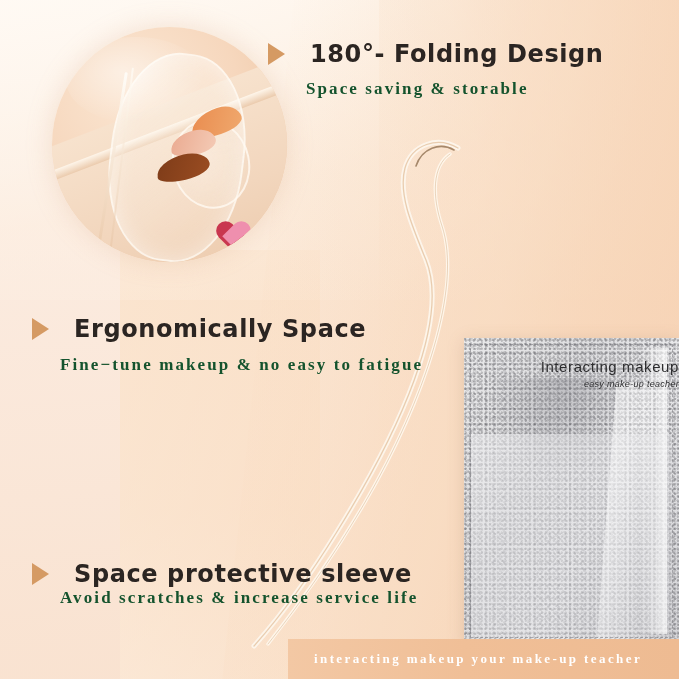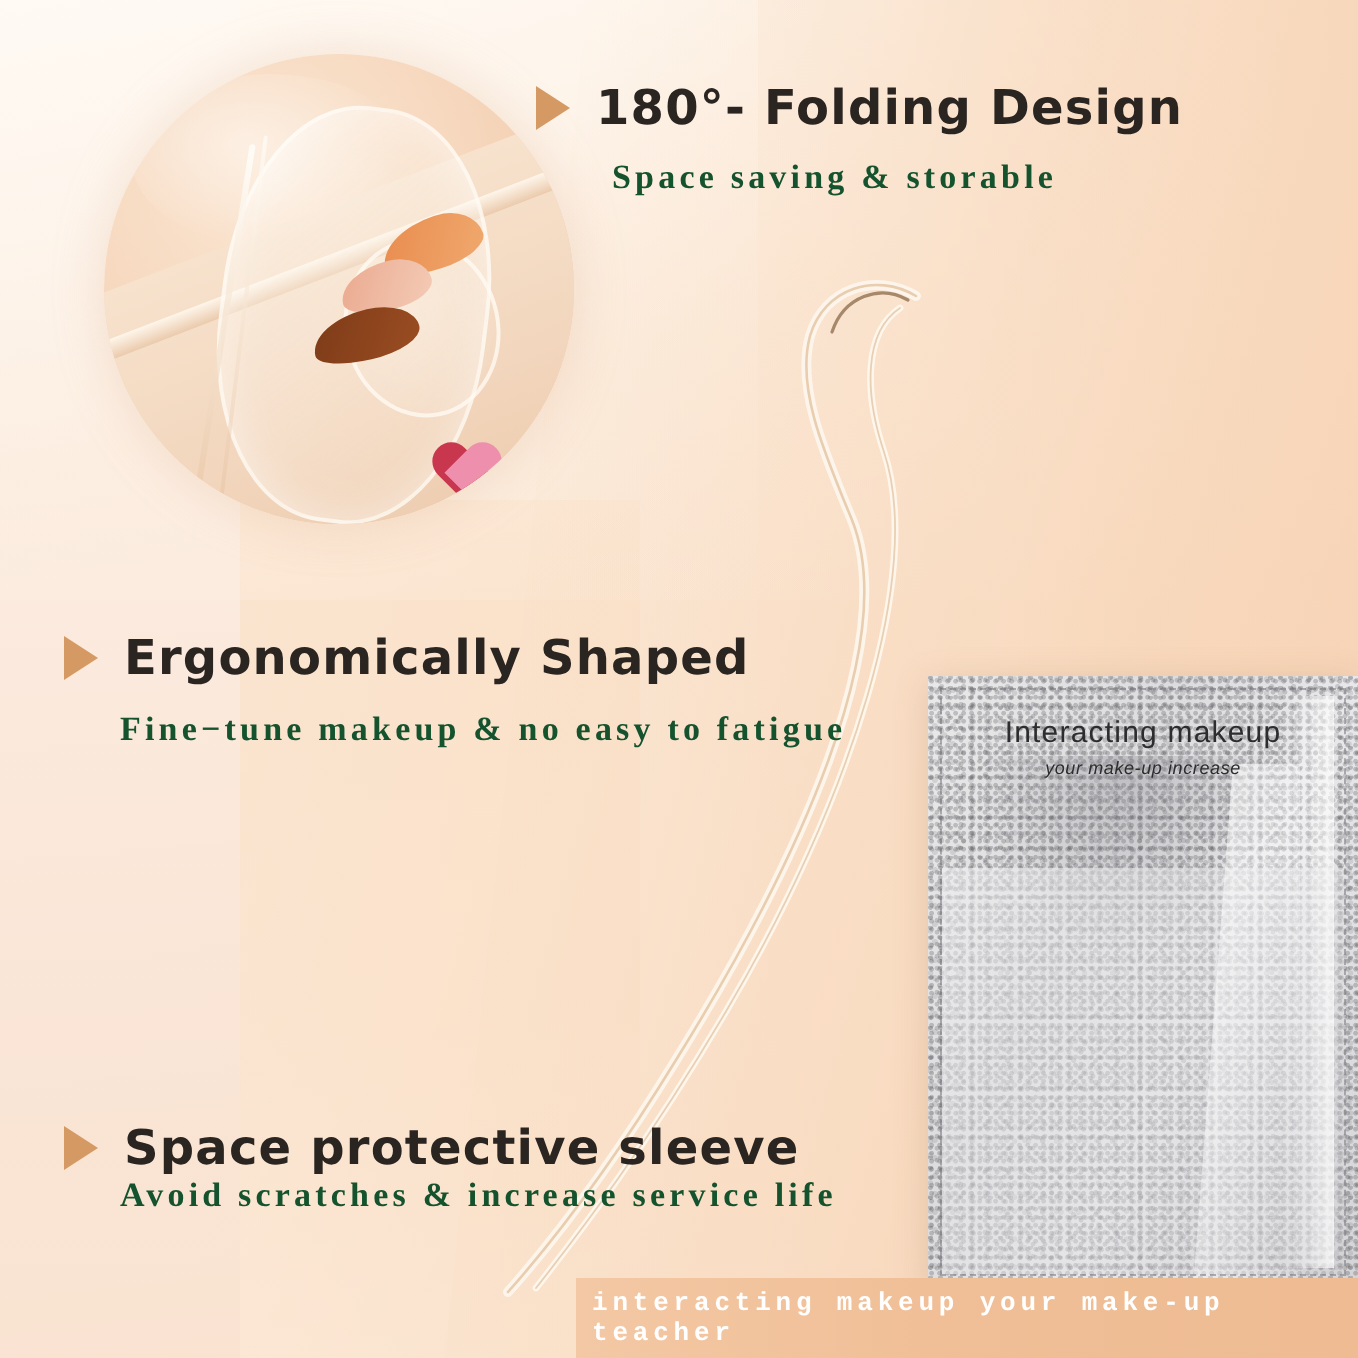--- a/index.html
+++ b/index.html
@@ -92,47 +92,47 @@
   .pouch-front{position:absolute;left:7px;top:96px;right:7px;bottom:7px;
     background:linear-gradient(120deg,rgba(240,240,242,.55),rgba(205,205,209,.35));}
   .pouch-vshade{position:absolute;left:24px;top:40px;width:150px;height:96px;
     background:radial-gradient(ellipse at 50% 0%,rgba(120,120,128,.30),rgba(120,120,128,0) 72%);
     border-radius:0 0 80px 80px;}
   .pouch-fold{position:absolute;left:124px;top:44px;width:62px;height:260px;
     background:linear-gradient(100deg,rgba(255,255,255,.70),rgba(255,255,255,.05));
     clip-path:polygon(46% 0,100% 0,100% 100%,14% 100%);}
   .pouch-hl{position:absolute;right:12px;top:10px;width:26px;height:286px;
     background:linear-gradient(90deg,rgba(255,255,255,0),rgba(255,255,255,.75));}
-  .pouch-label{position:absolute;left:0;right:0;top:20px;text-align:center;color:#2d2d2f;}
+  .pouch-label{position:absolute;left:0;right:0;top:20px;text-align:right;color:#2d2d2f;}
   .pouch-title{font-size:15px;letter-spacing:.6px;}
   .pouch-sub{font-size:9px;letter-spacing:.3px;margin-top:4px;font-style:italic;}
 
   
   .feature{position:absolute;}
-  .f-head{display:flex;align-items:center;gap:13px;}
+  .f-head{display:flex;align-items:center;gap:25px;}
   .tri{width:0;height:0;border-top:11px solid transparent;border-bottom:11px solid transparent;
     border-left:17px solid #d59a63;flex:0 0 auto;}
   .f-title{font-size:24px;font-weight:700;color:#2b2522;letter-spacing:.6px;
     font-family:"DejaVu Sans","Liberation Sans",sans-serif;}
   .f-sub{font-size:17px;color:#14532d;letter-spacing:2.1px;
     font-family:"Liberation Serif","DejaVu Serif",serif;font-weight:700;}
 
   #f1{left:268px;top:40px;}
   #f1 .f-sub{margin:11px 0 0 38px;}
   #f2{left:32px;top:315px;}
   #f2 .f-sub{margin:12px 0 0 28px;}
   #f3{left:32px;top:560px;}
   #f3 .f-sub{margin:0 0 0 28px;}
 
   
   .banner{position:absolute;left:288px;bottom:0;width:391px;height:40px;
     background:linear-gradient(90deg,#f3c8a4 0%,#f0bf97 45%,#eebb92 100%);
     display:flex;align-items:center;}
   .banner-text{color:#ffffff;font-size:13px;font-weight:700;letter-spacing:2.4px;
-    padding-left:8px;font-family:Liberation Mono, monospace;}
+    padding-left:26px;font-family:Liberation Serif, serif;}
 </style>
 </head>
 <body>
 
 <div id="stage">
 
   <div class="bg-base"></div>
   <div class="bg-left"></div>
   <div class="bg-midpanel"></div>
   <div class="bg-topwash"></div>
@@ -166,36 +166,36 @@
 
   <div class="pouch">
     <div class="pouch-noise"></div>
     <div class="pouch-vshade"></div>
     <div class="pouch-front"></div>
     <div class="pouch-fold"></div>
     <div class="pouch-hl"></div>
     <div class="pouch-stitch"></div>
     <div class="pouch-label">
       <div class="pouch-title">Interacting makeup</div>
-      <div class="pouch-sub">your make-up increase</div>
+      <div class="pouch-sub">easy make-up teacher</div>
     </div>
   </div>
 
   <div class="feature" id="f1">
     <div class="f-head">
       <div class="tri"></div>
       <div class="f-title">180°- Folding Design</div>
     </div>
     <div class="f-sub">Space saving &amp; storable</div>
   </div>
 
   <div class="feature" id="f2">
     <div class="f-head">
       <div class="tri"></div>
-      <div class="f-title">Ergonomically Shaped</div>
+      <div class="f-title">Ergonomically Space</div>
     </div>
     <div class="f-sub">Fine−tune makeup &amp; no easy to fatigue</div>
   </div>
 
   <div class="feature" id="f3">
     <div class="f-head">
       <div class="tri"></div>
       <div class="f-title">Space protective sleeve</div>
     </div>
     <div class="f-sub">Avoid scratches &amp; increase service life</div>

